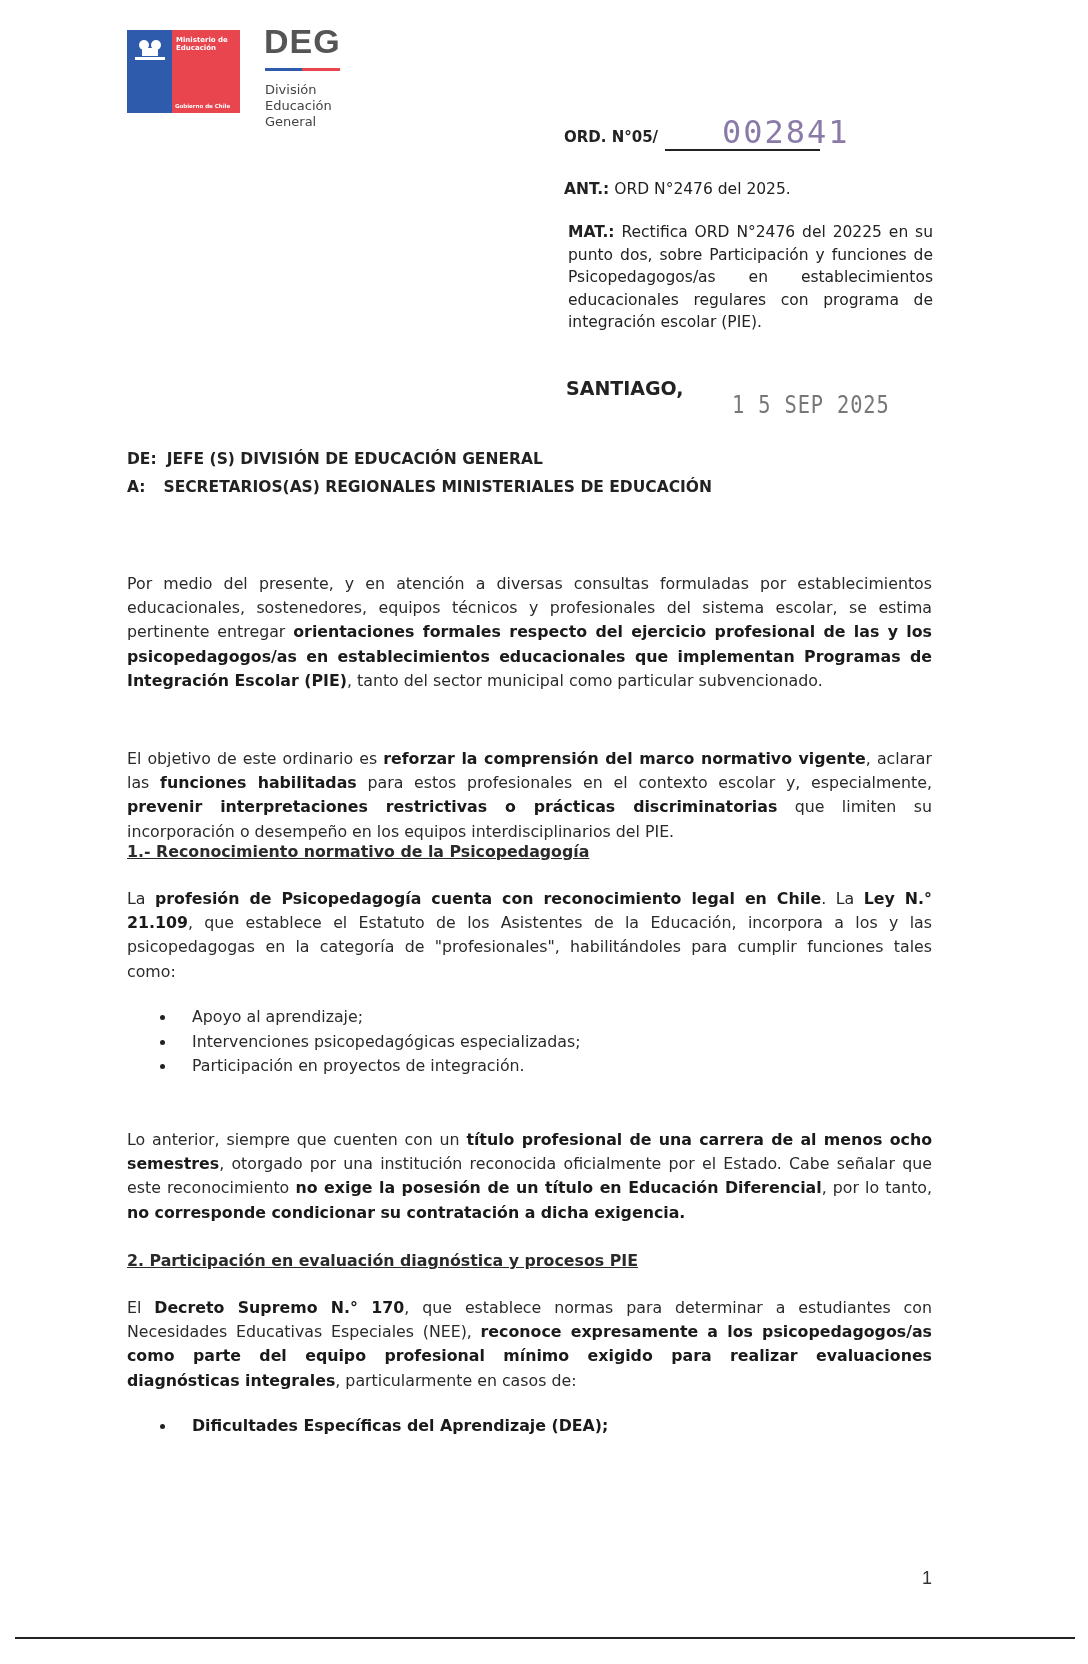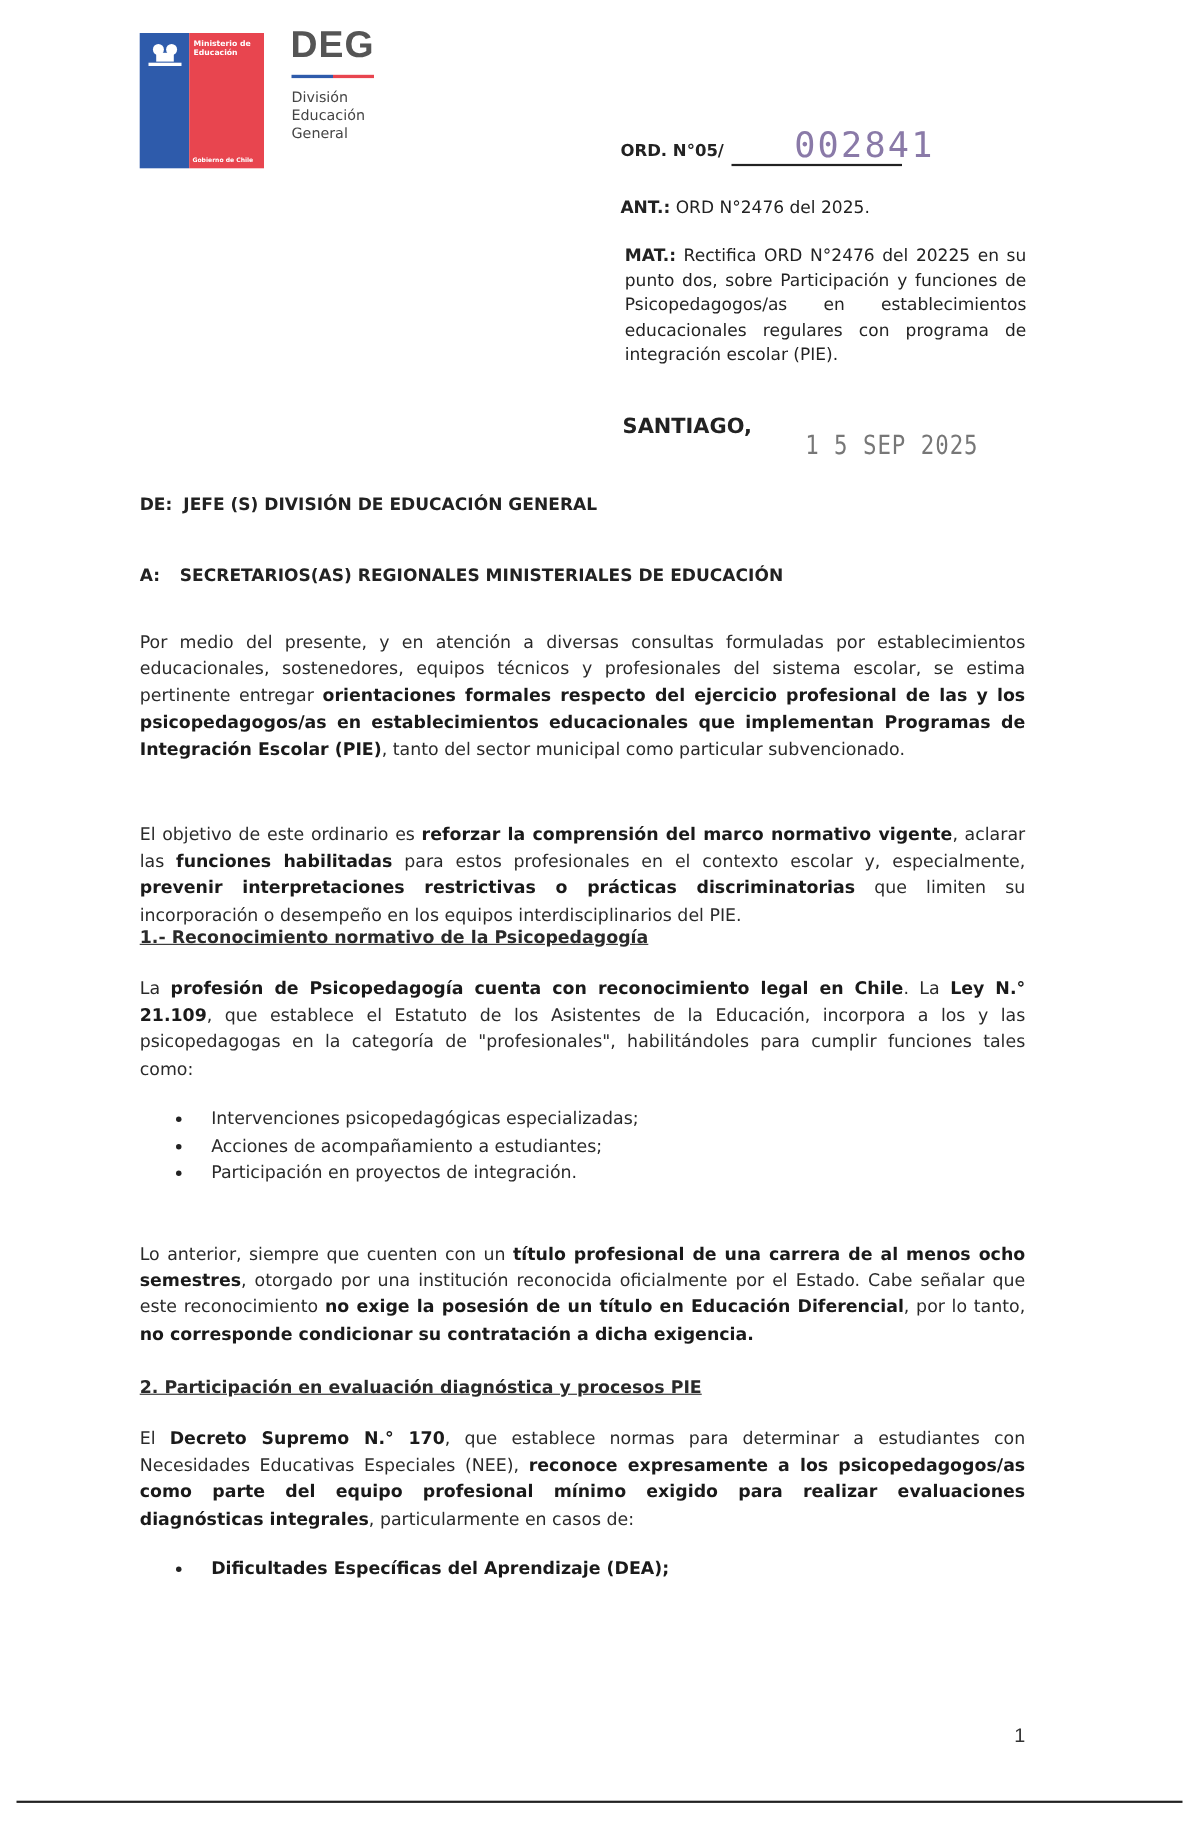--- a/index.html
+++ b/index.html
@@ -1,42 +1,42 @@
 <!DOCTYPE html>
 <html><head>
 <meta charset="utf-8">
 <style>
   html, body { margin: 0; padding: 0; background: #ffffff; }
   body { width: 1088px; height: 1664px; position: relative; overflow: hidden;
          font-family: "DejaVu Sans", sans-serif; color: #222; }
   .abs { position: absolute; }
 
   
-  .logo-box { left: 127px; top: 30px; width: 113px; height: 123px; display: flex; }
+  .logo-box { left: 127px; top: 30px; width: 113px; height: 83px; display: flex; }
   .logo-blue { width: 45px; height: 100%; background: #2e5bab; position: relative; }
   .logo-red { flex: 1; height: 100%; background: #e8454f; position: relative; }
   .logo-crest { position: absolute; left: 5px; top: 6px; width: 36px; height: 28px; color: #fff; }
   .logo-ministry { position: absolute; left: 4px; top: 6px; font-size: 7px; line-height: 8px; color: #fff; font-weight: bold; }
   .logo-gov { position: absolute; left: 3px; bottom: 4px; font-size: 5.5px; color: #fff; font-weight: bold; white-space: nowrap; }
   .deg-title { left: 264px; top: 22px; font-size: 34px; font-weight: bold; color: #555; letter-spacing: 1px; font-family: "Liberation Sans", sans-serif; }
   .deg-bar { left: 265px; top: 68px; width: 75px; height: 3px; background: linear-gradient(to right, #2e5bab 0 50%, #e8454f 50% 100%); }
   .deg-sub { left: 265px; top: 82px; font-size: 13px; line-height: 16px; color: #444; }
 
   
   .ord-line { left: 564px; top: 128px; font-size: 15px; font-weight: bold; color: #222; text-align: center; }
   .ord-underline { left: 665px; top: 149px; width: 155px; height: 1.5px; background: #222; }
   .ord-stamp { left: 722px; top: 113px; font-size: 32px; color: #8a7aa8; font-family: "DejaVu Sans Mono", monospace; letter-spacing: 2px; font-weight: 300; }
   .ant-line { left: 564px; top: 180px; font-size: 15.5px; }
   .mat-block { left: 568px; top: 221px; width: 365px; font-size: 15.5px; line-height: 22.5px; text-align: justify; }
   .santiago { left: 566px; top: 377px; font-size: 19px; font-weight: bold; }
   .date-stamp { left: 732px; top: 391px; font-size: 24px; color: #777; font-family: "DejaVu Sans Mono", monospace; letter-spacing: 1px; transform: scaleX(0.85); transform-origin: left; }
 
   
   .de-line { left: 127px; top: 450px; font-size: 15.5px; font-weight: bold; }
-  .a-line { left: 127px; top: 514px; font-size: 15.5px; font-weight: bold; }
+  .a-line { left: 127px; top: 478px; font-size: 15.5px; font-weight: bold; }
   .label-gap { display: inline-block; width: 10px; }
 
   
   .body { left: 127px; width: 805px; font-size: 15.8px; line-height: 24.2px; text-align: justify; color: #2a2a2a; }
   .body b { color: #1a1a1a; }
   .p1 { top: 572px; }
   .p2 { top: 719px; margin-top: 28px; }
   .h1 { top: 840px; font-weight: bold; text-decoration: underline; }
   .p3 { top: 887px; }
   .list1 { top: 1005px; }
@@ -99,22 +99,22 @@
 <div class="abs a-line">
   <span>A:</span><span class="label-gap" style="width:18px"></span><span>SECRETARIOS(AS) REGIONALES MINISTERIALES DE EDUCACIÓN</span>
 </div>
 
 <div class="abs body p1"><span>Por medio del presente, y en atención a diversas consultas formuladas por establecimientos educacionales, sostenedores, equipos técnicos y profesionales del sistema escolar, se estima pertinente entregar </span><b>orientaciones formales respecto del ejercicio profesional de las y los psicopedagogos/as en establecimientos educacionales que implementan Programas de Integración Escolar (PIE)</b><span>, tanto del sector municipal como particular subvencionado.</span></div>
 <div class="abs body p2"><span>El objetivo de este ordinario es </span><b>reforzar la comprensión del marco normativo vigente</b><span>, aclarar las </span><b>funciones habilitadas</b><span> para estos profesionales en el contexto escolar y, especialmente, </span><b>prevenir interpretaciones restrictivas o prácticas discriminatorias</b><span> que limiten su incorporación o desempeño en los equipos interdisciplinarios del PIE.</span></div>
 <div class="abs body h1">1.- Reconocimiento normativo de la Psicopedagogía</div>
 <div class="abs body p3"><span>La </span><b>profesión de Psicopedagogía cuenta con reconocimiento legal en Chile</b><span>. La </span><b>Ley N.° 21.109</b><span>, que establece el Estatuto de los Asistentes de la Educación, incorpora a los y las psicopedagogas en la categoría de "profesionales", habilitándoles para cumplir funciones tales como:</span></div>
 <div class="abs body list1">
   <ul class="bul">
+    <li><span class="dot"></span><span>Apoyo al aprendizaje;</span></li>
     <li><span class="dot"></span><span>Intervenciones psicopedagógicas especializadas;</span></li>
-    <li><span class="dot"></span><span>Acciones de acompañamiento a estudiantes;</span></li>
     <li><span class="dot"></span><span>Participación en proyectos de integración.</span></li>
   </ul>
 </div>
 <div class="abs body p4"><span>Lo anterior, siempre que cuenten con un </span><b>título profesional de una carrera de al menos ocho semestres</b><span>, otorgado por una institución reconocida oficialmente por el Estado. Cabe señalar que este reconocimiento </span><b>no exige la posesión de un título en Educación Diferencial</b><span>, por lo tanto, </span><b>no corresponde condicionar su contratación a dicha exigencia.</b></div>
 <div class="abs body h2">2. Participación en evaluación diagnóstica y procesos PIE</div>
 <div class="abs body p5"><span>El </span><b>Decreto Supremo N.° 170</b><span>, que establece normas para determinar a estudiantes con Necesidades Educativas Especiales (NEE), </span><b>reconoce expresamente a los psicopedagogos/as como parte del equipo profesional mínimo exigido para realizar evaluaciones diagnósticas integrales</b><span>, particularmente en casos de:</span></div>
 <div class="abs body list2">
   <ul class="bul">
     <li><span class="dot"></span><span><b>Dificultades Específicas del Aprendizaje (DEA);</b></span></li>
   </ul>

